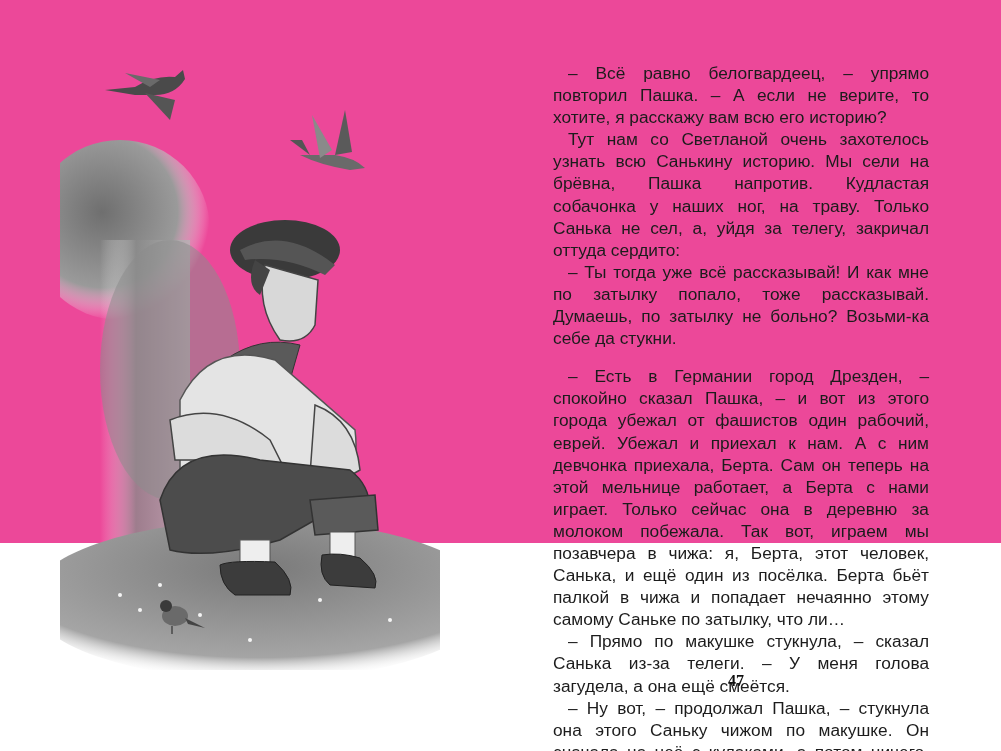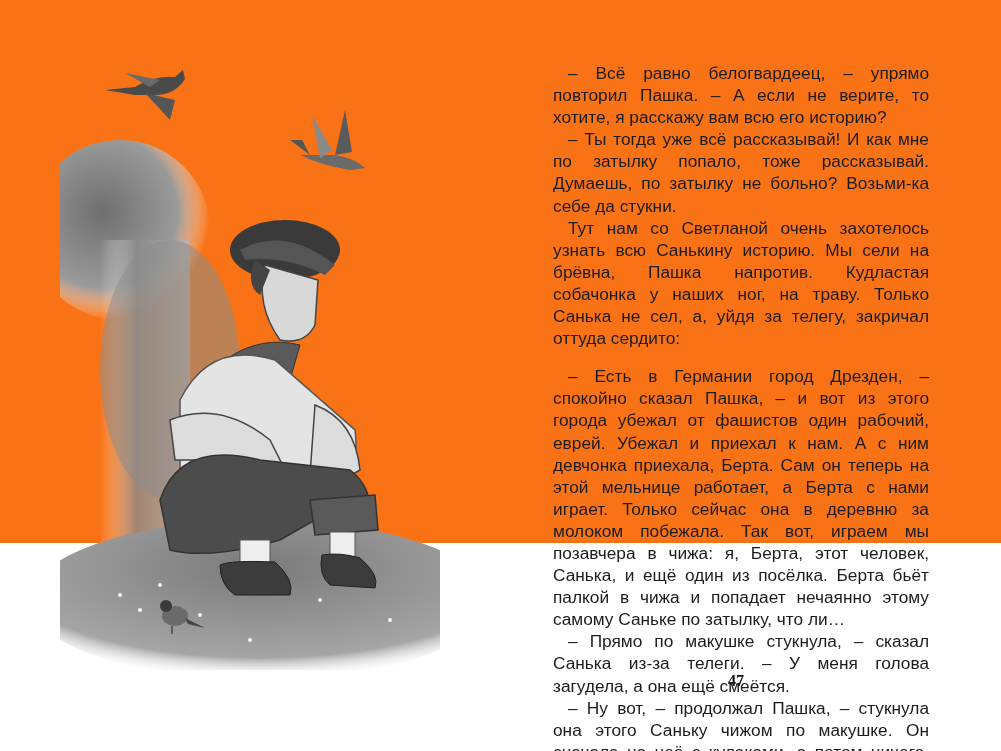--- a/index.html
+++ b/index.html
@@ -1,17 +1,17 @@
 <!DOCTYPE html>
 <html><head>
 <meta charset="utf-8">
 <style>
   html, body { margin:0; padding:0; background:#ffffff; }
   body { width:1001px; height:751px; position:relative; overflow:hidden; font-family:"Liberation Sans", sans-serif; color:#1a1a1a; }
-  .page { position:absolute; left:0; top:0; width:1001px; height:543px; background:#f97316; }
+  .page { position:absolute; left:0; top:0; width:1001px; height:543px; background:#ec4899; }
   .illustration { position:absolute; left:60px; top:40px; width:380px; height:630px; }
   .text-column { position:absolute; left:553px; top:62px; width:376px; font-size:17.3px; line-height:22.1px; color:#1c1c1c; }
   .text-column p { margin:0; text-indent:15px; text-align:justify; text-align-last:left; hyphens:manual; }
   .text-column p.gap { margin-top:16px; }
   .page-number { position:absolute; left:728px; top:672px; font-family:"Liberation Serif", serif; font-weight:bold; font-size:16px; color:#111; }
 </style>
 </head>
 <body>
 
 <div class="page">
@@ -96,21 +96,21 @@
     <g transform="translate(100,558)">
       <ellipse cx="15" cy="18" rx="13" ry="10" fill="#6a6a6a"></ellipse>
       <circle cx="6" cy="8" r="6" fill="#3a3a3a"></circle>
       <path d="M25,20 L45,30 L28,26 Z" fill="#444"></path>
       <line x1="12" y1="28" x2="12" y2="36" stroke="#333" stroke-width="1.2"></line>
     </g>
   </svg>
 
   <div class="text-column">
     <p>– Всё равно белогвардеец, – упрямо повторил Пашка. – А если не верите, то хотите, я расскажу вам всю его историю?</p>
+    <p>Тут нам со Светланой очень захотелось узнать всю Санькину историю. Мы сели на брёвна, Паш­ка напротив. Кудластая собачонка у наших ног, на траву. Только Санька не сел, а, уйдя за телегу, закричал оттуда сердито:</p>
     <p>– Ты тогда уже всё рассказывай! И как мне по затылку попало, тоже рассказывай. Думаешь, по затылку не больно? Возьми-ка себе да стукни.</p>
-    <p>Тут нам со Светланой очень захотелось узнать всю Санькину историю. Мы сели на брёвна, Паш­ка напротив. Кудластая собачонка у наших ног, на траву. Только Санька не сел, а, уйдя за телегу, закричал оттуда сердито:</p>
     <p class="gap">– Есть в Германии город Дрезден, – спокойно сказал Пашка, – и вот из этого города убежал от фашистов один рабочий, еврей. Убежал и при­ехал к нам. А с ним девчонка приехала, Бер­та. Сам он теперь на этой мельнице работает, а Берта с нами играет. Только сейчас она в де­ревню за молоком побежала. Так вот, играем мы позавчера в чижа: я, Берта, этот человек, Санька, и ещё один из посёлка. Берта бьёт палкой в чижа и попадает нечаянно этому самому Саньке по за­тылку, что ли…</p>
     <p>– Прямо по макушке стукнула, – сказал Сань­ка из-за телеги. – У меня голова загудела, а она ещё смеётся.</p>
     <p>– Ну вот, – продолжал Пашка, – стукнула она этого Саньку чижом по макушке. Он сначала на неё с кулаками, а потом ничего. Приложил ло­пух к голове – и опять с нами играет. Только стал он после этого невозможно жулить. Возьмёт</p>
   </div>
 
   <div class="page-number">47</div>
 </div>
 
 </body></html>

